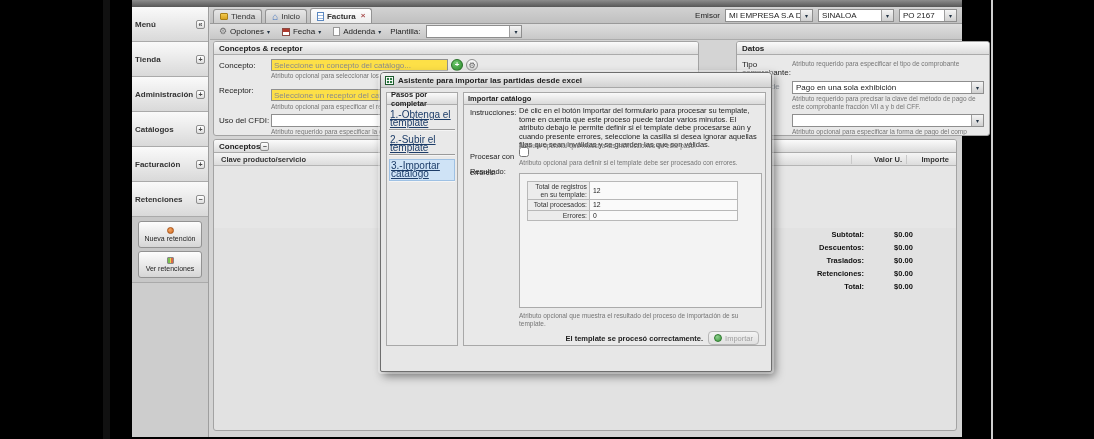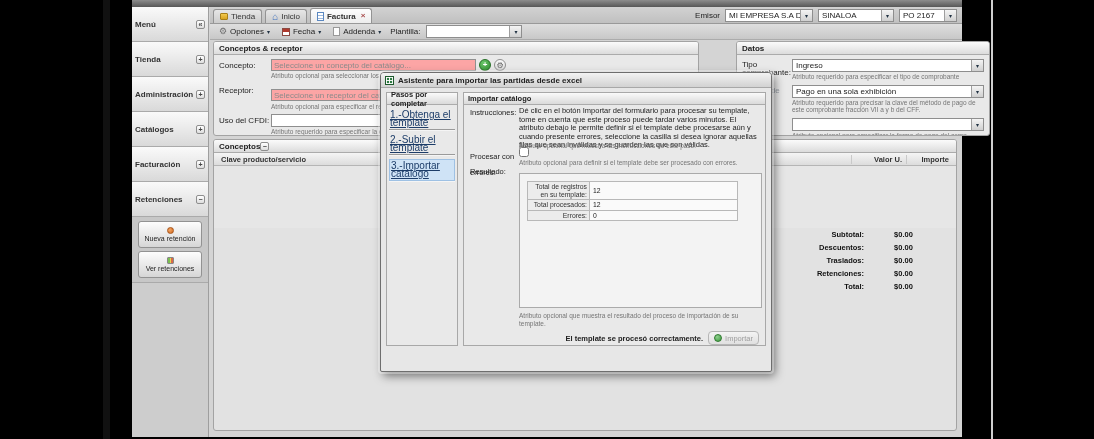--- a/index.html
+++ b/index.html
@@ -60,21 +60,21 @@
   .tb-btn{display:flex;align-items:center;gap:3px;padding:1px 3px;border-radius:2px;cursor:pointer;}
   .caret{font-size:6px;color:#234;}
 
   #content{position:absolute;top:33px;left:0;right:0;bottom:0;}
   .panel{position:absolute;border:1px solid #a3a3a3;border-radius:3px;background:#e9e9e9;overflow:hidden;}
   .panel-h{height:13px;background:linear-gradient(#fbfbfb,#dcdcdc);border-bottom:1px solid #ababab;
         font-size:8px;font-weight:bold;color:#222;display:flex;align-items:center;justify-content:flex-start;
         padding:0 5px;}
   .f-row{display:flex;padding:4px 5px 0;}
   .f-label{width:52px;font-size:8px;color:#222;padding-top:2px;flex:0 0 auto;}
-  .f-input{width:205px;height:12px;border:1px solid #909090;font-size:8px;padding:0 2px;background:#fca5a5;
+  .f-input{width:177px;height:12px;border:1px solid #909090;font-size:8px;padding:0 2px;background:#fde047;
         color:#444;font-family:"Liberation Sans",sans-serif;}
   .f-input::placeholder{color:#8a8a8a;opacity:1;}
   .hint{font-size:6.5px;color:#757575;margin:1px 0 0;line-height:7.5px;}
   .mini-btn{width:12px;height:12px;margin-left:3px;border:1px solid #8f8f8f;border-radius:6px;
         background:linear-gradient(#fafafa,#d8d8d8);display:flex;align-items:center;justify-content:center;
         font-size:8px;color:#666;cursor:pointer;flex:0 0 auto;}
   .plus-btn{background:radial-gradient(circle at 35% 30%,#6cc86c,#2e8b2e);color:#fff;border-color:#256f25;
         font-weight:bold;line-height:10px;}
 
   
@@ -270,24 +270,20 @@
           </div>
         </div>
 
         <div class="panel" style="left:486px;top:1px;width:254px;height:95px;margin-left:40px;">
           <div class="panel-h">
             <span>Datos</span>
           </div>
           <div class="f-row">
             <span class="f-label" style="width:50px;line-height:8px;">Tipo comprobante:</span>
             <div style="flex:1;">
-              <div class="combo" style="width:192px;">
-                <span class="ctext">Ingreso</span>
-                <span class="arrow">▾</span>
-              </div>
               <div class="hint">Atributo requerido para especificar el tipo de comprobante</div>
             </div>
           </div>
           <div class="f-row">
             <span class="f-label" style="width:50px;line-height:8px;color:#9aa0a8;">Método de pago:</span>
             <div style="flex:1;">
               <div class="combo" style="width:192px;">
                 <span class="ctext">Pago en una sola exhibición</span>
                 <span class="arrow">▾</span>
               </div>

